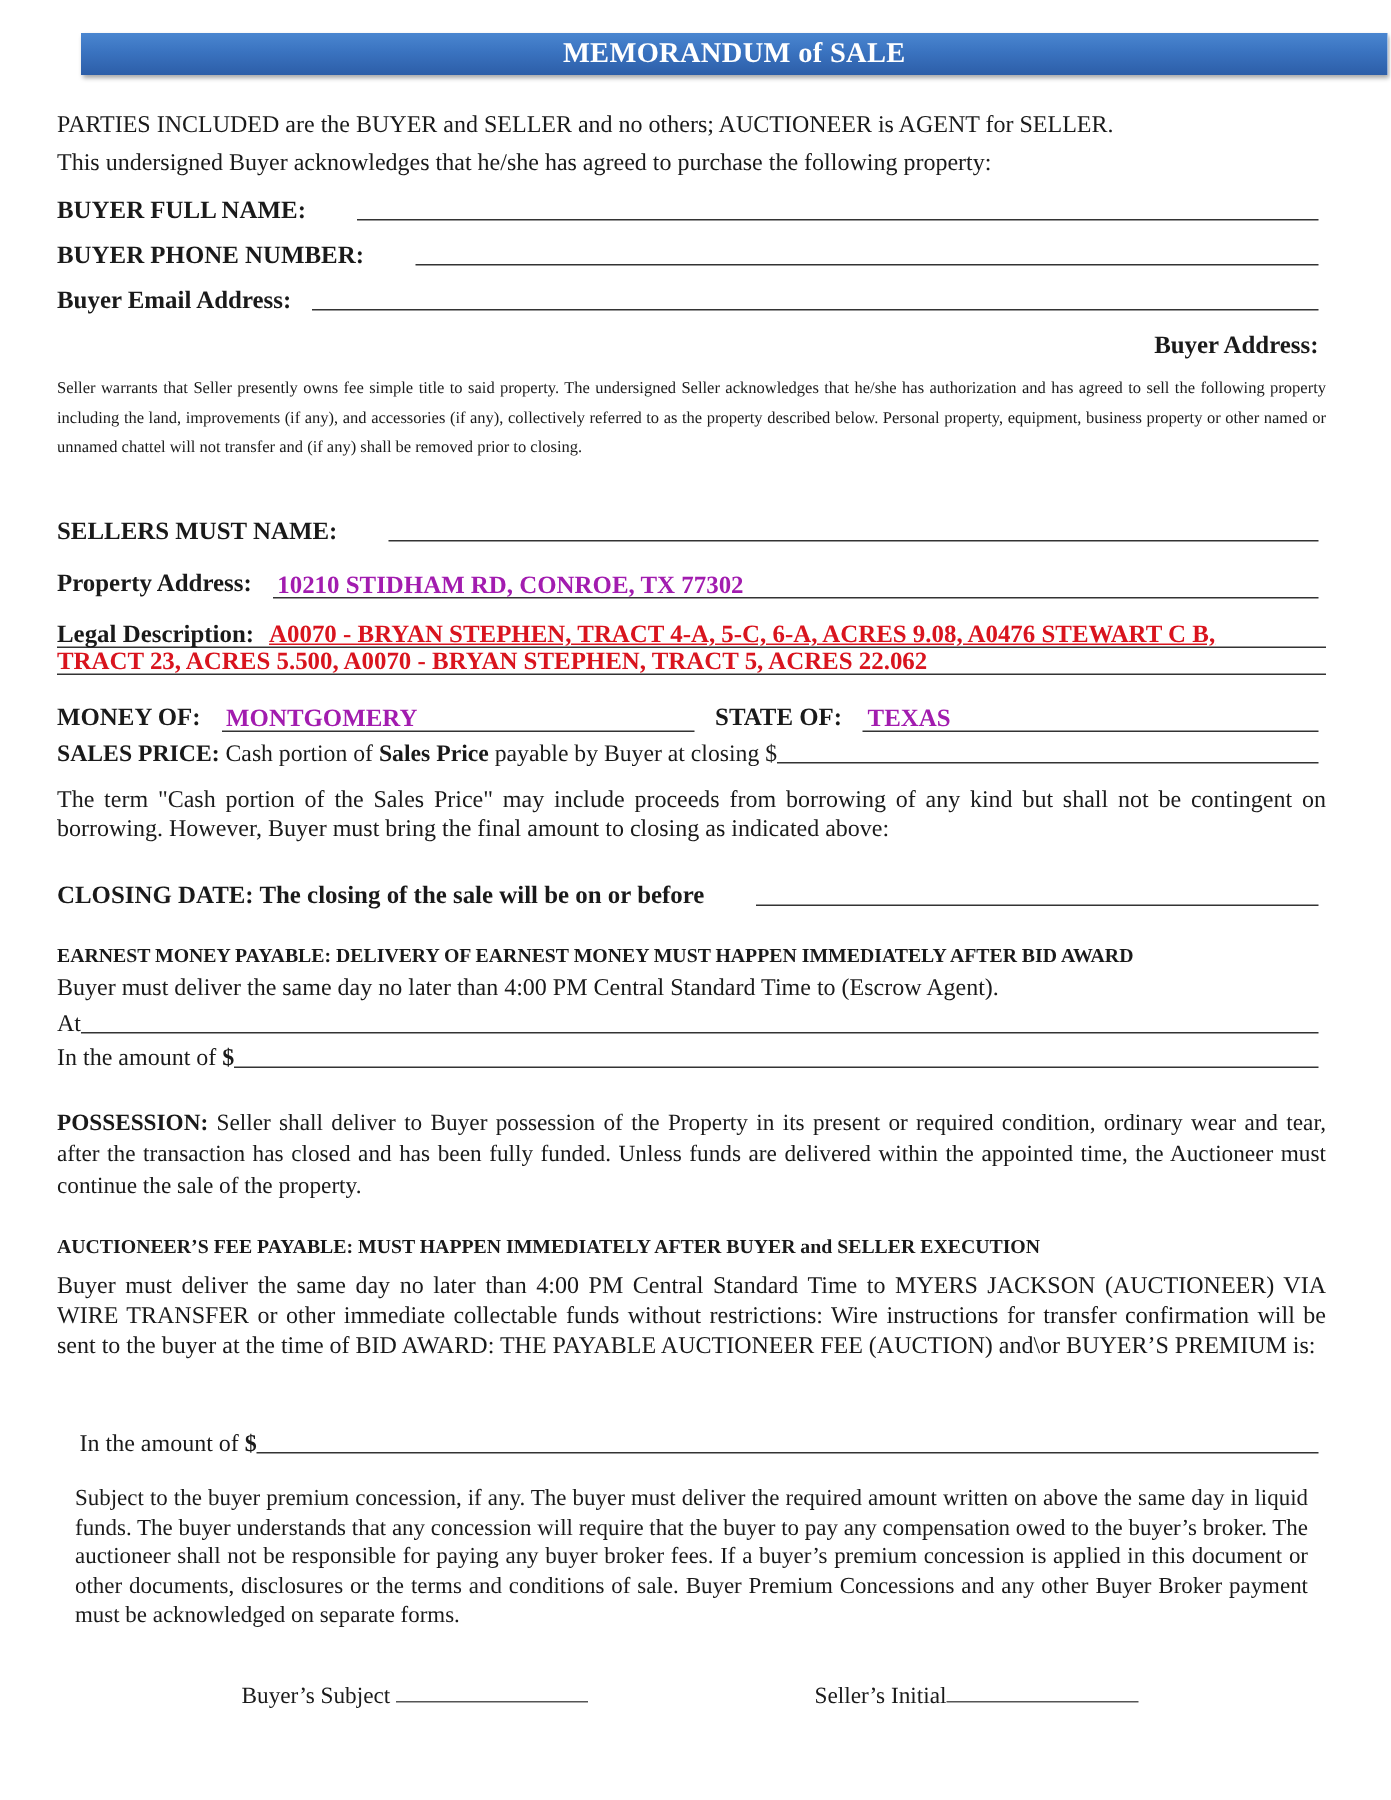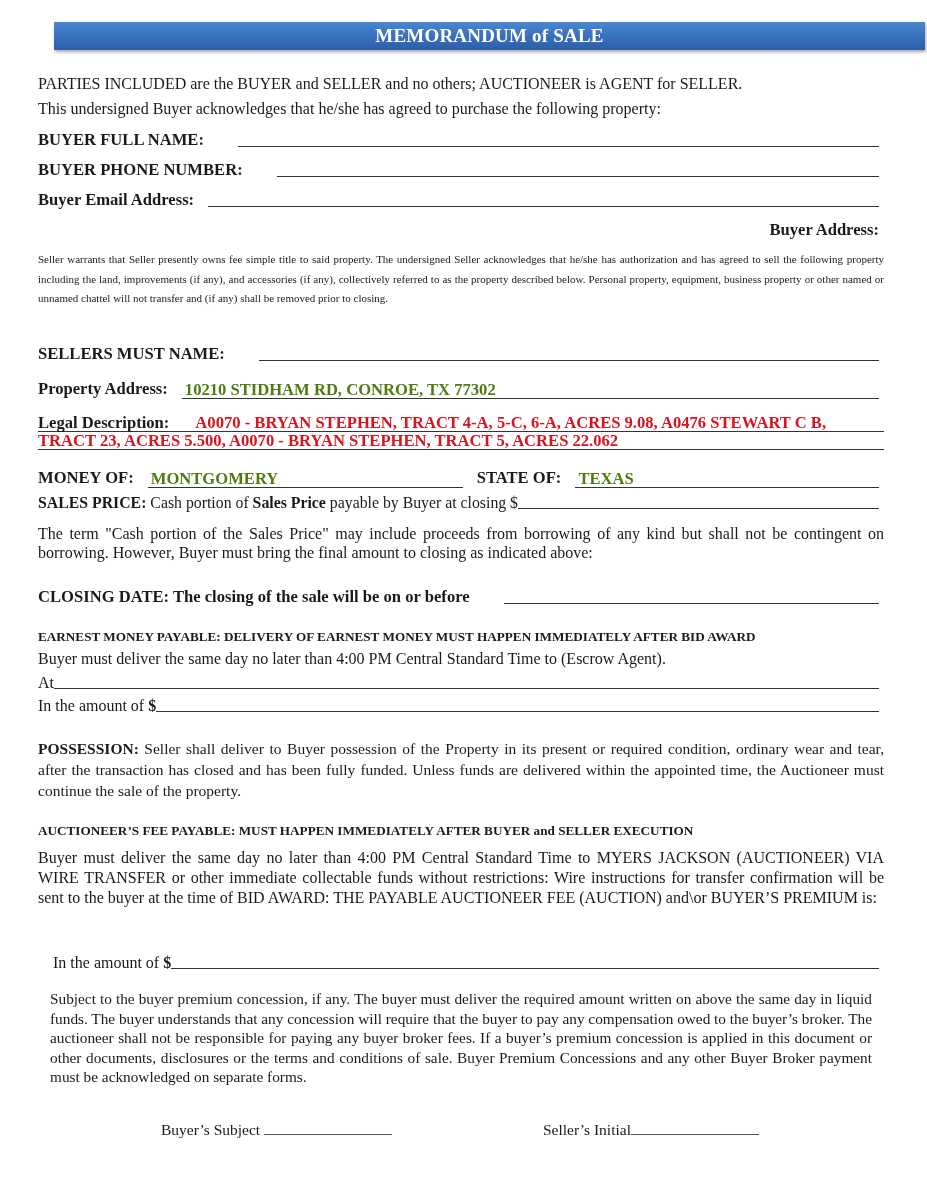--- a/index.html
+++ b/index.html
@@ -20,21 +20,21 @@
   .t16 { font-size: 16px; }
   .t15 { font-size: 11px; }
   .b17 { font-size: 16.6px; font-weight: bold; gap: 14px; }
   .b13 { font-size: 13.2px; font-weight: bold; }
   .field-row { display: flex; align-items: flex-end; }
   .field-row .label { flex: 0 0 auto; }
   .blank {
     flex: 1 1 auto; border-bottom: 1.4px solid #333; height: 1px; margin-bottom: 3px;
   }
   .fill {
-    flex: 1 1 auto; border-bottom: 1.4px solid #333; color: #4d7c0f; font-weight: bold;
+    flex: 1 1 auto; border-bottom: 1.4px solid #333; color: #a21caf; font-weight: bold;
     padding-left: 3px; line-height: 17px;
   }
   .red { color: #d9141e; font-weight: bold; }
   .para {
     position: absolute; left: 38px; width: 846px; text-align: justify; line-height: 19px;
   }
   .legal {
     position: absolute; left: 38px; width: 846px; font-size: 16.6px; line-height: 17px;
   }
   .legal .under { border-bottom: 1.4px solid #333; display: block; }
@@ -78,21 +78,21 @@
   <span class="blank"></span>
 </div>
 
 <div class="line field-row b17" style="top:379px;">
   <span class="label">Property Address:</span>
   <span class="fill">10210 STIDHAM RD, CONROE, TX 77302</span>
 </div>
 
 <div class="legal" style="top:414px;">
   <span class="under">
-    <span style="font-weight:bold;">Legal Description:</span><span class="red" style="margin-left:26px;">A0070 - BRYAN STEPHEN, TRACT 4-A, 5-C, 6-A, ACRES 9.08, A0476 STEWART C B,</span>
+    <span style="font-weight:bold;">Legal Description:</span><span class="red" style="margin-left:10px;text-decoration:underline;">A0070 - BRYAN STEPHEN, TRACT 4-A, 5-C, 6-A, ACRES 9.08, A0476 STEWART C B,</span>
   </span>
   <span class="under">
     <span class="red">TRACT 23, ACRES 5.500, A0070 - BRYAN STEPHEN, TRACT 5, ACRES 22.062</span>
   </span>
 </div>
 
 <div class="line field-row b17" style="top:468px;">
   <span class="label">MONEY OF:</span>
   <span class="fill" style="flex:0 0 312px;">MONTGOMERY</span>
   <span class="label">STATE OF:</span>

